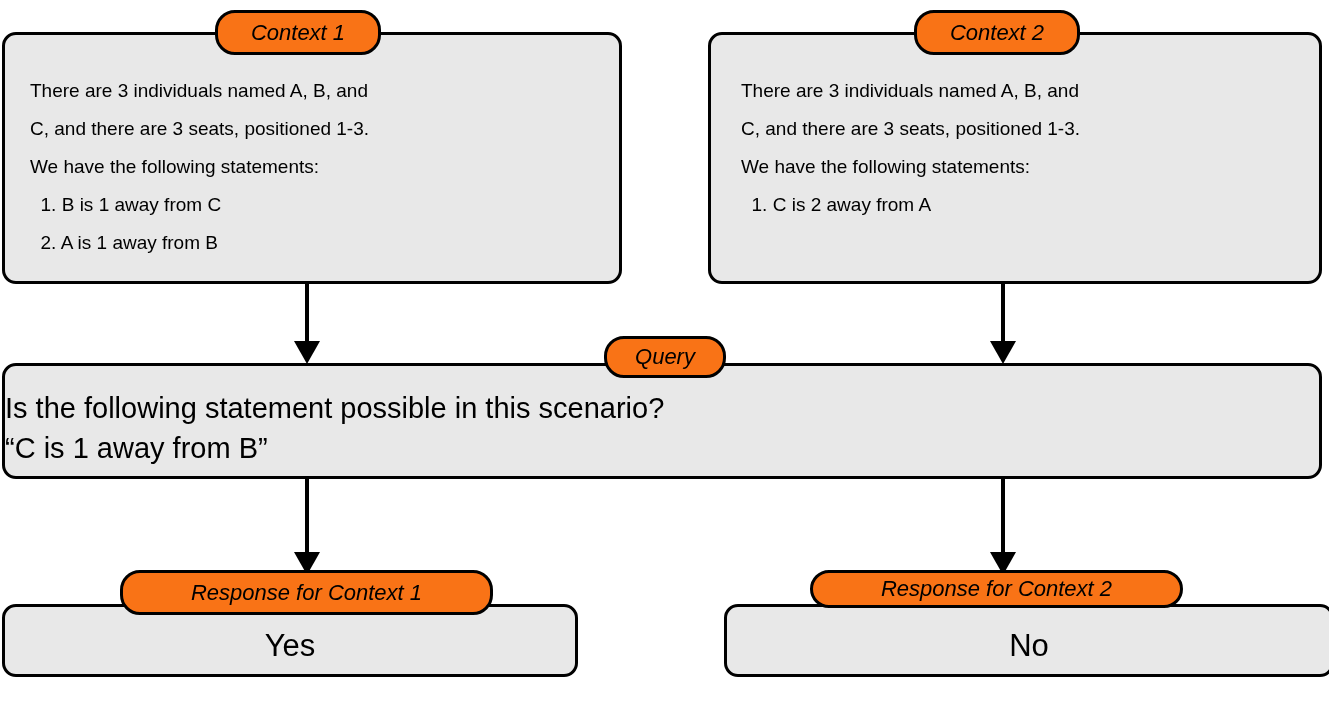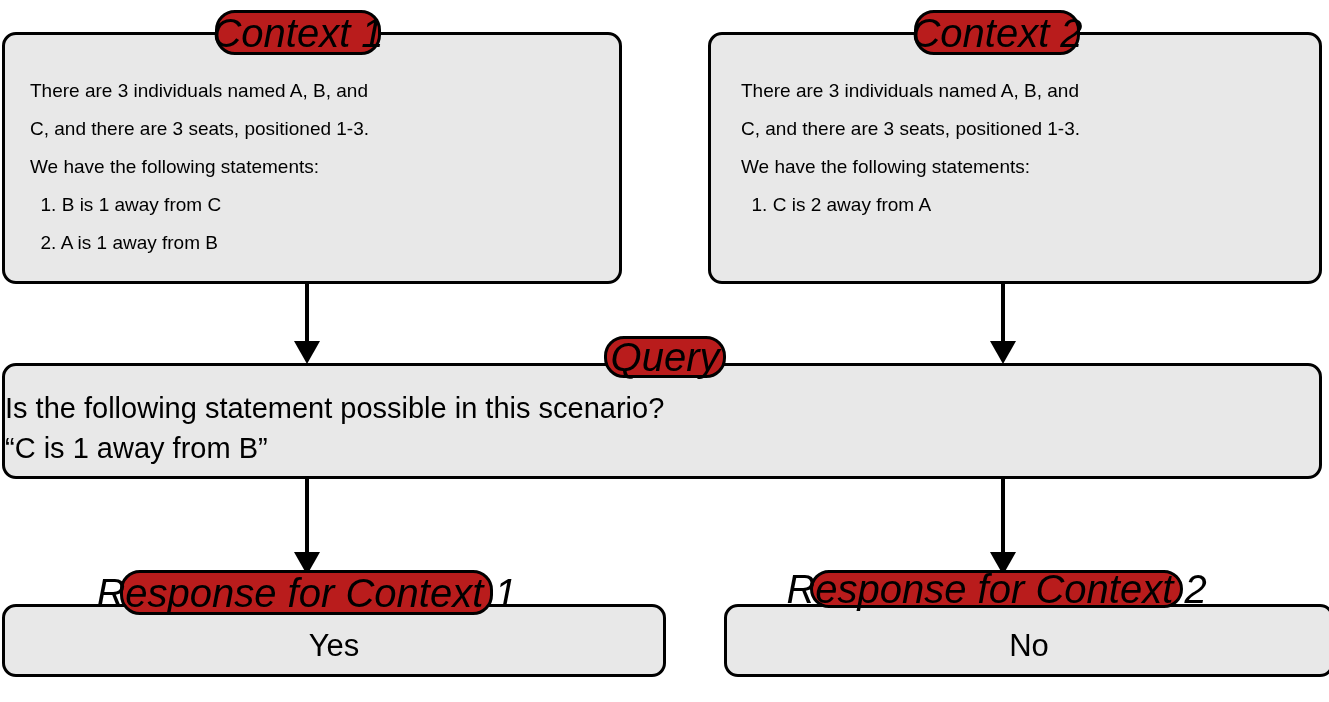--- a/index.html
+++ b/index.html
@@ -27,28 +27,28 @@
     box-sizing: border-box;
     background: #e8e8e8;
     border: 3px solid #000000;
     border-radius: 14px;
   }
 
   
   .badge {
     position: absolute;
     box-sizing: border-box;
-    background: #b91c1c;
+    background: #f97316;
     border: 3px solid #000000;
     border-radius: 20px;
     display: flex;
     align-items: center;
     justify-content: center;
     font-style: italic;
-    font-size: 40px;
+    font-size: 22px;
     line-height: 1;
     white-space: nowrap;
     z-index: 5;
     padding: 8px 14px;
   }
 
   
   .body-text {
     position: absolute;
     font-size: 19px;
@@ -139,21 +139,21 @@
   <div class="arrow" style="left:294px; top:479px; width:26px; height:96px;">
     <div class="stem" style="height:74px;"></div>
     <div class="head"></div>
   </div>
 
   <div class="arrow" style="left:990px; top:479px; width:26px; height:96px;">
     <div class="stem" style="height:74px;"></div>
     <div class="head"></div>
   </div>
 
-  <div class="panel" style="left:2px; top:604px; width:664px; height:73px;">
+  <div class="panel" style="left:2px; top:604px; width:576px; height:73px;">
     <div class="answer-text" style="top:22px;">Yes</div>
   </div>
   <div class="badge" style="left:120px; top:570px; width:373px; height:45px;">Response for Context 1</div>
 
   <div class="panel" style="left:724px; top:604px; width:610px; height:73px;">
     <div class="answer-text" style="top:22px;">No</div>
   </div>
   <div class="badge" style="left:810px; top:570px; width:373px; height:38px;">Response for Context 2</div>
 
 </div>

